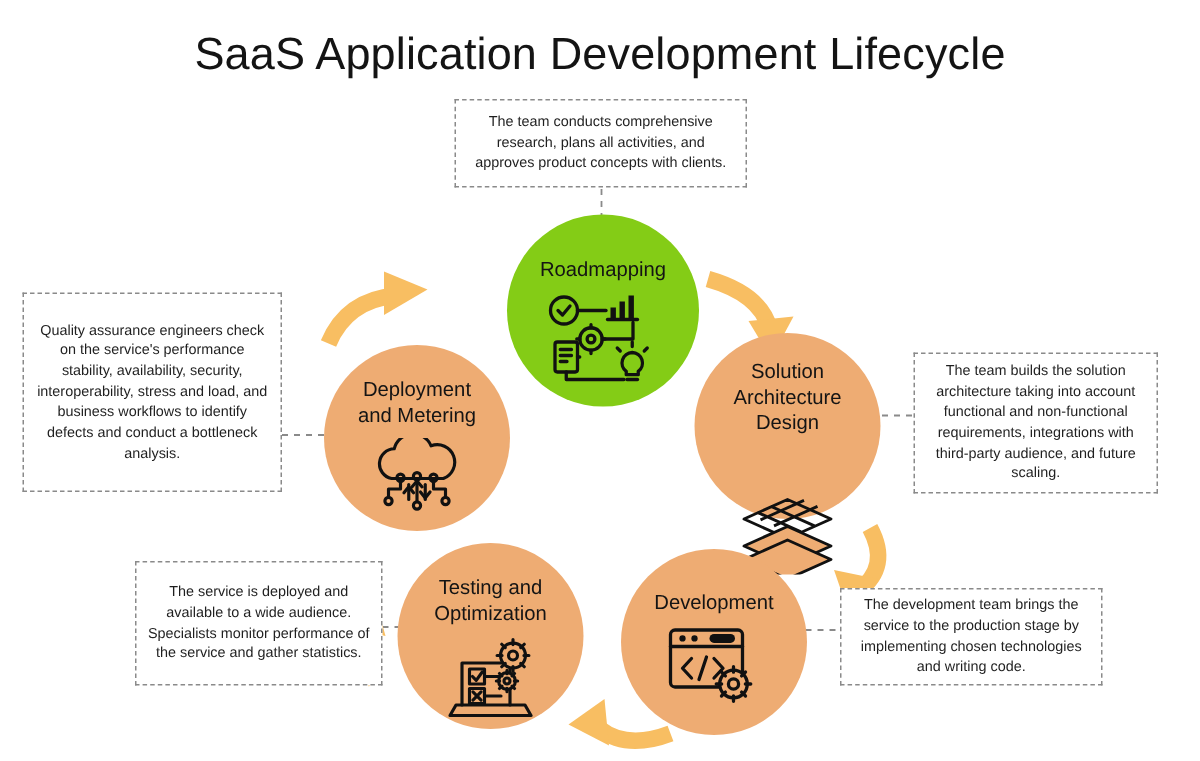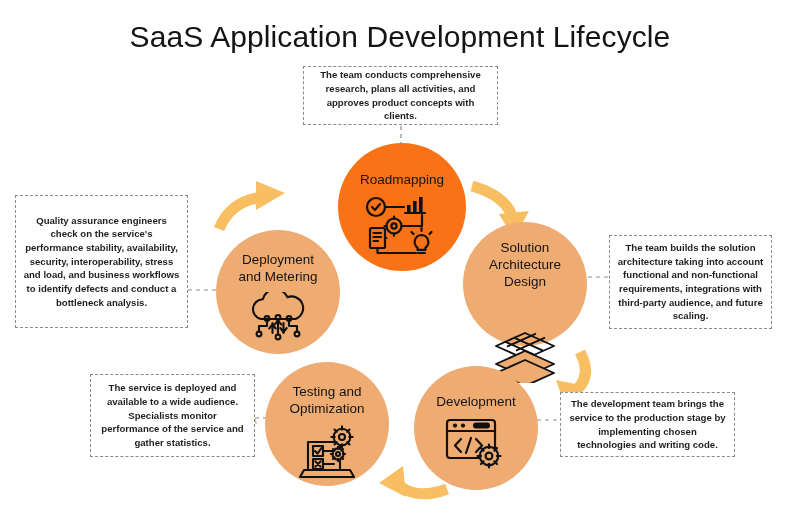--- a/index.html
+++ b/index.html
@@ -75,21 +75,20 @@
     background: #ffffff;
     box-sizing: border-box;
     font-size: 9.6px;
     line-height: 1.42;
     color: #1f1f1f;
     text-align: center;
     padding: 6px 7px;
     display: flex;
     align-items: center;
     justify-content: center;
-    font-weight: bold;
   }
   #callout-roadmapping { left: 303px; top: 66px;  width: 195px; height: 59px; }
   #callout-solution    { left: 609px; top: 235px; width: 163px; height: 94px; }
   #callout-development { left: 560px; top: 392px; width: 175px; height: 65px; }
   #callout-testing     { left: 90px;  top: 374px; width: 165px; height: 83px; }
   #callout-deployment  { left: 15px;  top: 195px; width: 173px; height: 133px; }
 </style>
 </head>
 <body>
 
@@ -131,21 +130,21 @@
       <path class="arrow-path" d="M 250,454 Q 231,433 240,410"></path>
       <path class="arrow-head" d="M 229,418 L 249,395 L 257,424 Z"></path>
     </g>
 
     <g>
       <path class="arrow-path" d="M 219,229 Q 231,200 264,197"></path>
       <path class="arrow-head" d="M 256,210 L 256,181 L 285,193 Z"></path>
     </g>
   </svg>
 
-  <div class="node" id="node-roadmapping" style="background:#f97316;">
+  <div class="node" id="node-roadmapping" style="background:#84cc16;">
     <div class="node-label">Roadmapping</div>
     <div class="node-icon">
       <svg width="76" height="62" viewBox="0 0 76 62">
         <g fill="none" stroke="#111" stroke-width="2.2" stroke-linecap="round" stroke-linejoin="round">
           <circle cx="12" cy="12" r="9"></circle>
           <path d="M8 12 l3 3 l5 -6"></path>
           <path d="M21 12 H40"></path>
           <rect x="43" y="10" width="3.6" height="8" fill="#111" stroke="none"></rect>
           <rect x="49" y="6" width="3.6" height="12" fill="#111" stroke="none"></rect>
           <rect x="55" y="2" width="3.6" height="16" fill="#111" stroke="none"></rect>

